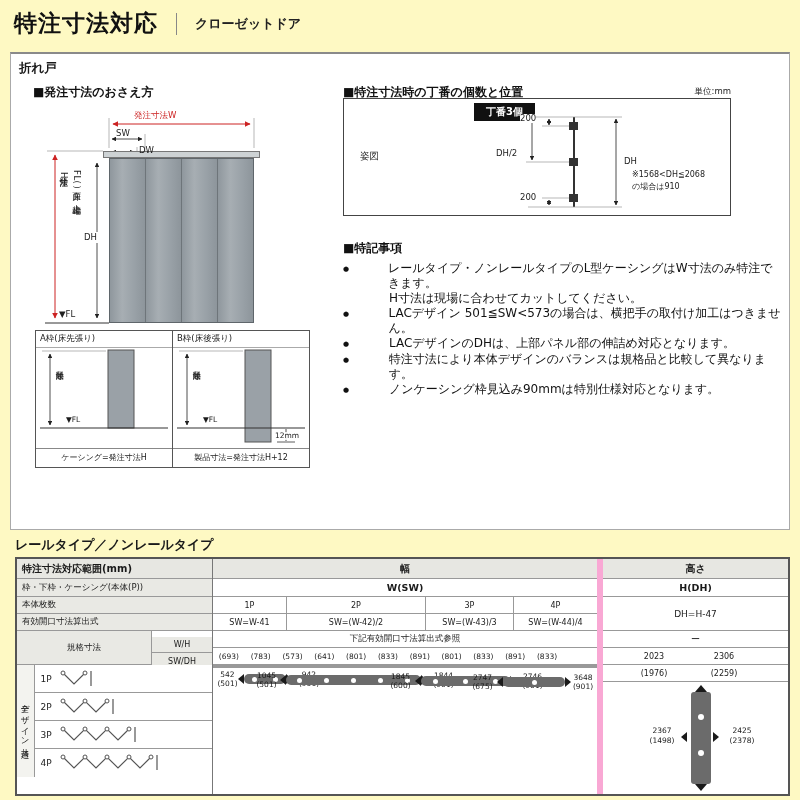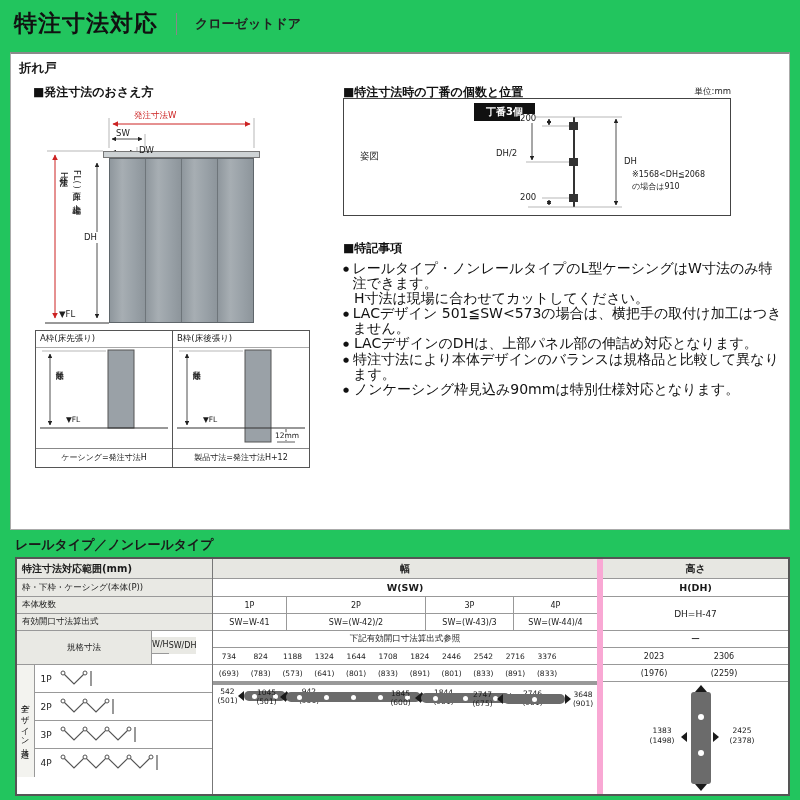--- a/index.html
+++ b/index.html
@@ -1,18 +1,18 @@
 <!DOCTYPE html>
 <html><head>
 <meta charset="utf-8">
 <style>
   * { margin:0; padding:0; box-sizing:border-box; }
   html,body { background:#fff; }
   body { width:800px; height:800px; font-family:"DejaVu Sans", sans-serif; color:#1a1a1a; }
-  #app { position:relative; width:800px; height:800px; overflow:hidden; background:#22c55e; }
+  #app { position:relative; width:800px; height:800px; overflow:hidden; background:#fef9c3; }
   .abs { position:absolute; }
 
   
   .page-header { position:absolute; left:14px; top:8px; display:flex; align-items:center; }
   .page-title { font-size:23px; font-weight:bold; letter-spacing:1px; color:#111; }
   .hdr-div { width:1px; height:22px; background:#888; margin:0 18px; }
   .hdr-sub { font-size:13px; font-weight:600; color:#222; }
 
   
   .main-panel { position:absolute; left:10px; top:52px; width:780px; height:478px;
@@ -47,21 +47,21 @@
 
   
   .fig-hinge { position:absolute; left:332px; top:44px; width:388px; height:118px; border:1px solid #444; }
   .hinge-badge { position:absolute; left:130px; top:4px; background:#111; color:#fff;
                  font-size:10px; font-weight:bold; padding:2px 12px; }
 
   
   .notes { position:absolute; left:332px; top:186px; width:440px; }
   .note-line { display:flex; align-items:flex-start; line-height:15px; margin-top:0; }
   .note-line .nb { width:11px; font-size:7px; padding-top:1px; color:#111; }
-  .note-line .nt { font-size:14px; color:#111; }
+  .note-line .nt { font-size:12px; color:#111;margin-left:35px; }
   .notes .sec-heading { margin-bottom:4px; }
 
   
   .rail-heading { position:absolute; left:15px; top:536px; font-size:13px; font-weight:bold; }
 
   
   .spec-table { position:absolute; left:15px; top:557px; width:775px; display:flex;
                 border:2px solid #555; background:#fff; font-size:9px; }
   .tcol { display:flex; flex-direction:column; }
   .tcol-left { width:195px; }
@@ -79,21 +79,21 @@
   .zone { height:100%; display:flex; align-items:center; justify-content:center; font-size:8px; }
   .z1{width:73px} .z2{width:139px;border-left:1px solid #999} .z3{width:88px;border-left:1px solid #999} .z4{flex:1;border-left:1px solid #999}
 
   .nums { padding:0; }
   .nums span { flex:1; text-align:center; font-size:7.5px; }
   .nums .sp { flex:0 0 34px; }
 
   .split { padding:0; }
   .split-main { width:135px; height:100%; display:flex; align-items:center; justify-content:center;
                 background:#e9e9e4; border-right:1px solid #999; font-size:8.5px; }
-  .split-sub { flex:1; height:100%; display:flex; flex-direction:row;margin-top:11px; }
+  .split-sub { flex:1; height:100%; display:flex; flex-direction:column;margin-top:11px; }
   .split-sub .srow { height:17px; display:flex; align-items:center; justify-content:center;
                      background:#e9e9e4; font-size:8px; border-bottom:1px solid #999; }
   .split-sub .srow:last-child { border-bottom:none;text-align:right; }
 
   .vcommon { width:18px; height:100%; border-right:1px solid #999; background:#f3f3ef;
              writing-mode:vertical-rl; display:flex; align-items:center; justify-content:center;
              font-size:8.5px; letter-spacing:1px; }
   .pstack { flex:1; height:100%; display:flex; flex-direction:column; }
   .prow { height:28px; display:flex; align-items:center; border-bottom:1px solid #999; }
   .prow:last-child { border-bottom:none; }
@@ -374,34 +374,20 @@
         <span class="zone z4">4P</span>
       </div>
       <div class="trow h17 zones">
         <span class="zone z1">SW=W-41</span>
         <span class="zone z2">SW=(W-42)/2</span>
         <span class="zone z3">SW=(W-43)/3</span>
         <span class="zone z4">SW=(W-44)/4</span>
       </div>
       <div class="trow h17 c" style="font-size:8.5px">下記有効開口寸法算出式参照</div>
       <div class="trow h17 nums">
-        <span>734</span>
-          <span>824</span>
-          <span>1188</span>
-          <span>1324</span>
-          <span>1644</span>
-          <span>1708</span>
-          <span>1824</span>
-          <span>2446</span>
-          <span>2542</span>
-          <span>2716</span>
-          <span>3376</span>
-          <span class="sp"></span>
-      </div>
-      <div class="trow h17 nums">
         <span>(693)</span>
           <span>(783)</span>
           <span>(573)</span>
           <span>(641)</span>
           <span>(801)</span>
           <span>(833)</span>
           <span>(891)</span>
           <span>(801)</span>
           <span>(833)</span>
           <span>(891)</span>
@@ -477,21 +463,21 @@
       <div class="trow h17 hnum">
         <span>2023</span>
           <span>2306</span>
       </div>
       <div class="trow h17 hnum">
         <span>(1976)</span>
           <span>(2259)</span>
       </div>
       <div class="trow h112 vbarcell last">
         <span class="vlab vmin">
-            <span>1383</span>
+            <span>2367</span>
             <span>(1498)</span>
           </span>
         <span class="vbar">
             <span class="dot d1"></span>
             <span class="dot d2"></span>
           </span>
         <span class="tri tri-l"></span>
         <span class="tri tri-r"></span>
         <span class="vlab vmax">
             <span>2425</span>

